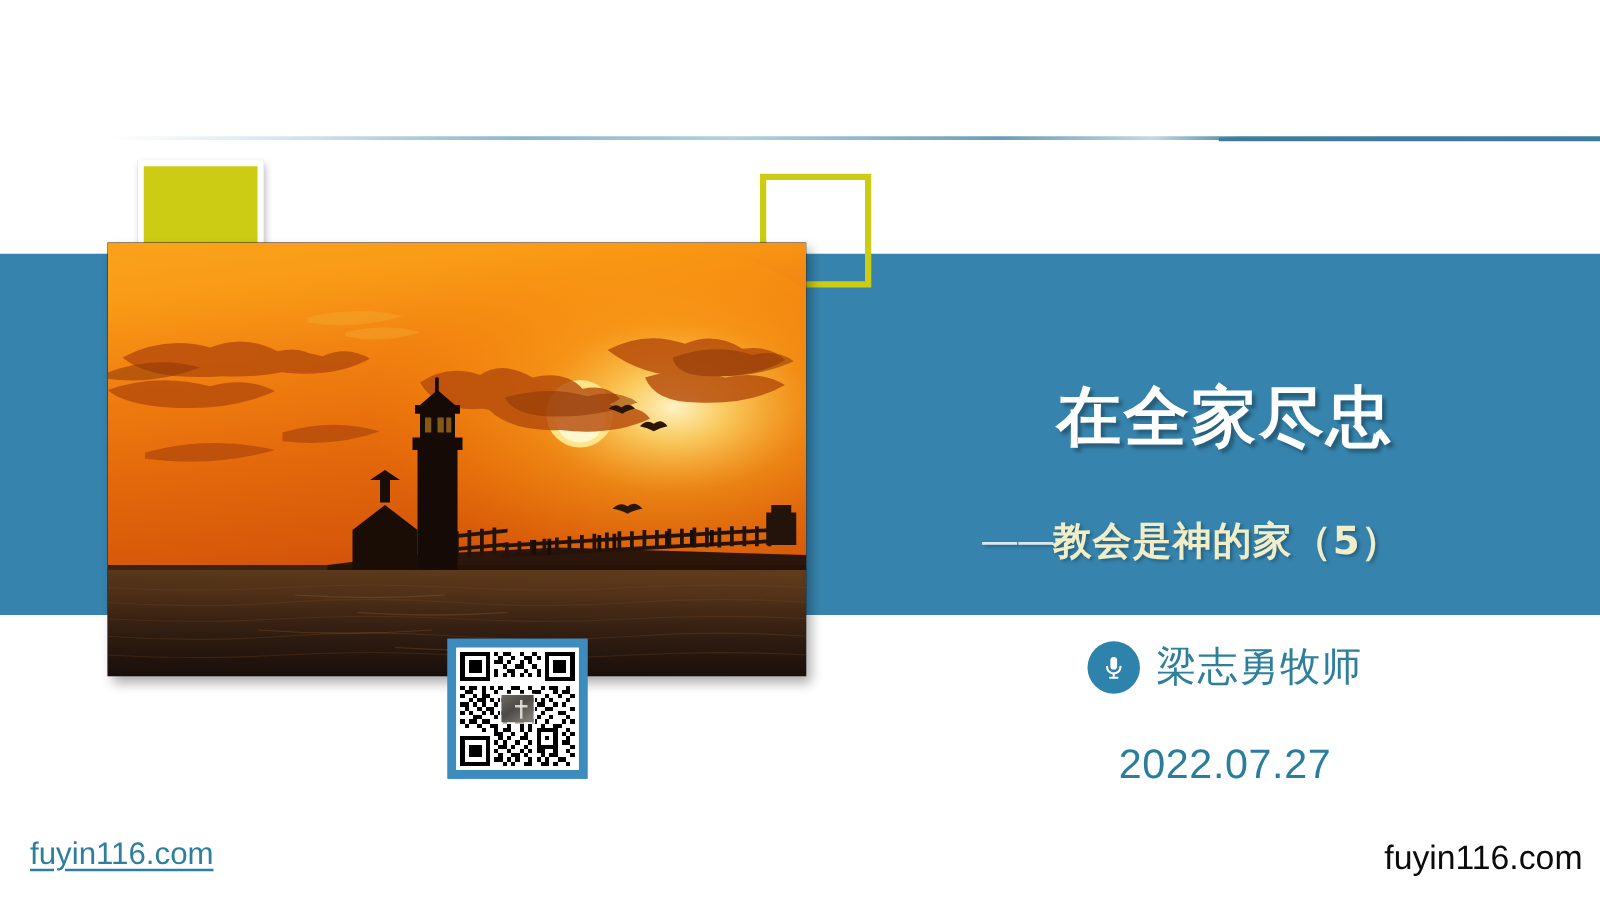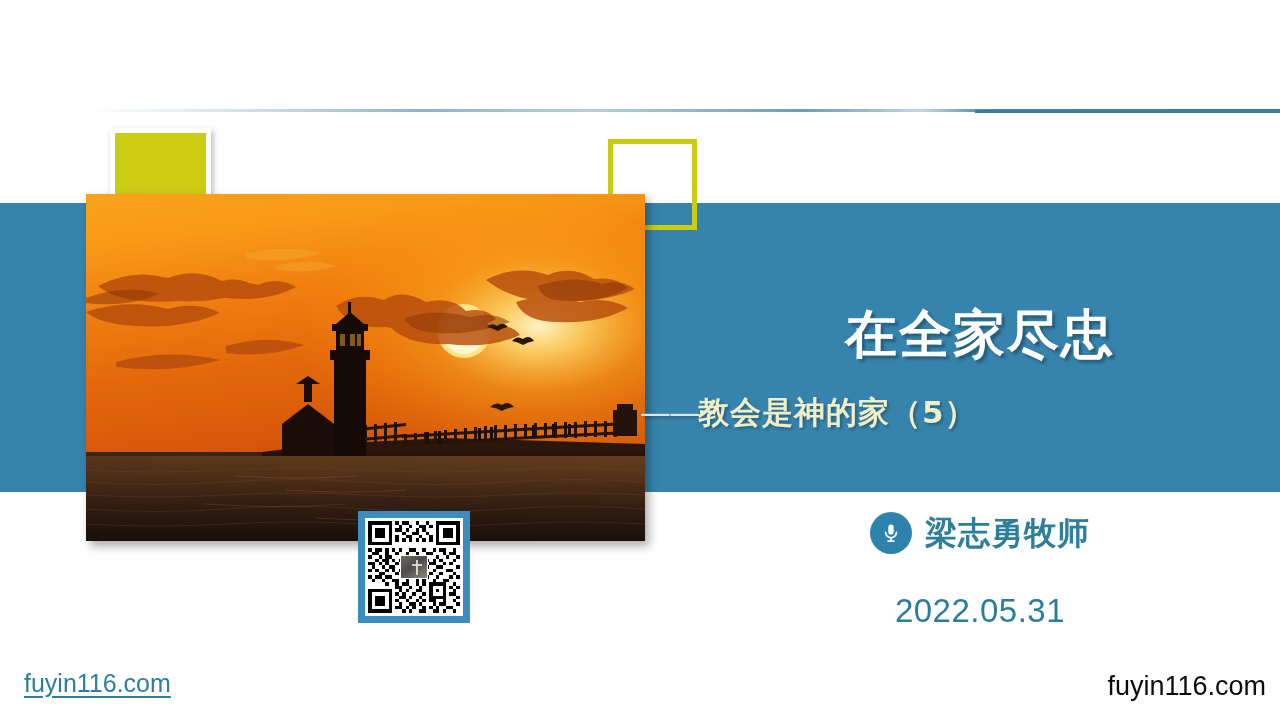--- a/index.html
+++ b/index.html
@@ -159,23 +159,23 @@
     font-weight: bold;
     letter-spacing: 2px;
     line-height: 1.12;
     text-shadow: 3px 3px 3px rgba(0,0,0,0.30);
     font-family: "DejaVu Sans", "Liberation Sans", sans-serif;
   }
 
   .subtitle {
     position: absolute;
     left: 640px;
-    top: 392px;
+    top: 412px;
     width: 625px;
-    text-align: left;
+    text-align: center;
     color: #efeec8;
     font-size: 31px;
     font-weight: bold;
     letter-spacing: 1px;
     text-shadow: 2px 2px 3px rgba(0,0,0,0.28);
     font-family: "DejaVu Sans", "Liberation Sans", sans-serif;
     white-space: nowrap;
   }
   .subtitle .dash {
     color: #d8e7ef;
@@ -183,23 +183,23 @@
     letter-spacing: -2px;
   }
 
   
   .speaker-row {
     position: absolute;
     left: 700px;
     top: 512px;
     width: 560px;
     display: flex;
+    align-items: center;
     justify-content: center;
     gap: 13px;
-    font-weight: bold;
   }
   .mic-icon {
     width: 42px;
     height: 42px;
     border-radius: 50%;
     background: #2d83ac;
     display: flex;
     align-items: center;
     justify-content: center;
     flex: 0 0 auto;
@@ -624,18 +624,18 @@
       <svg width="24" height="24" viewBox="0 0 24 24" aria-hidden="true">
         <rect x="9.3" y="3.6" width="5.4" height="10" rx="2.7" fill="#ffffff"></rect>
         <path d="M6.6 11.4 a5.4 5.4 0 0 0 10.8 0" fill="none" stroke="#ffffff" stroke-width="1.7" stroke-linecap="round"></path>
         <rect x="11.2" y="16.3" width="1.6" height="3.2" fill="#ffffff"></rect>
         <rect x="8.2" y="19.3" width="7.6" height="1.6" rx="0.8" fill="#ffffff"></rect>
       </svg>
     </span>
     <span class="speaker-name">梁志勇牧师</span>
   </div>
 
-  <div class="date">2022.05.31</div>
+  <div class="date">2022.07.27</div>
 
   <a class="footer-left" href="#">fuyin116.com</a>
   <div class="footer-right">fuyin116.com</div>
 
 </div>
 
 </body></html>

